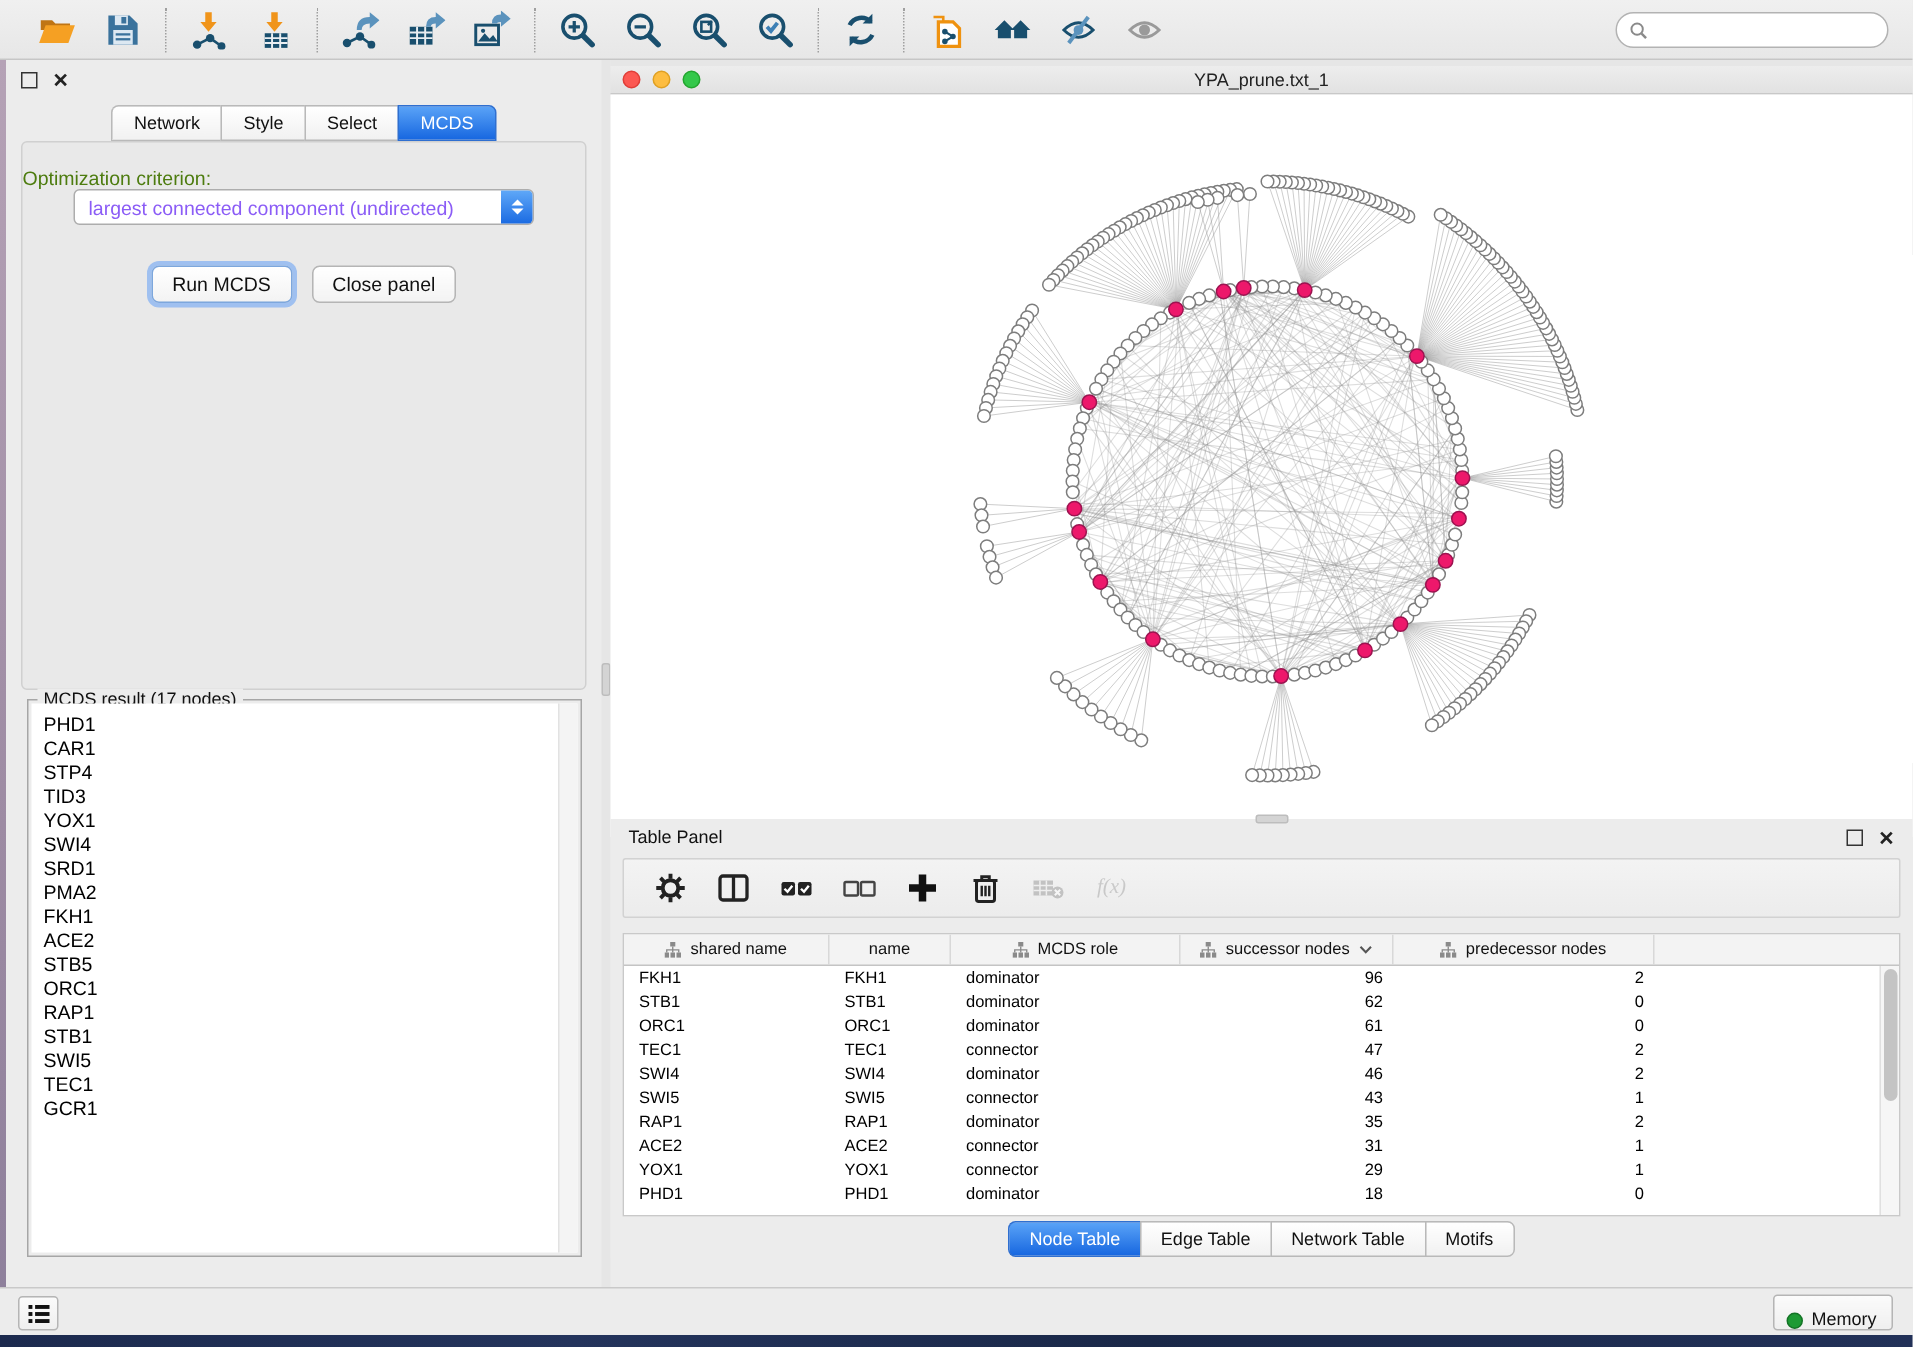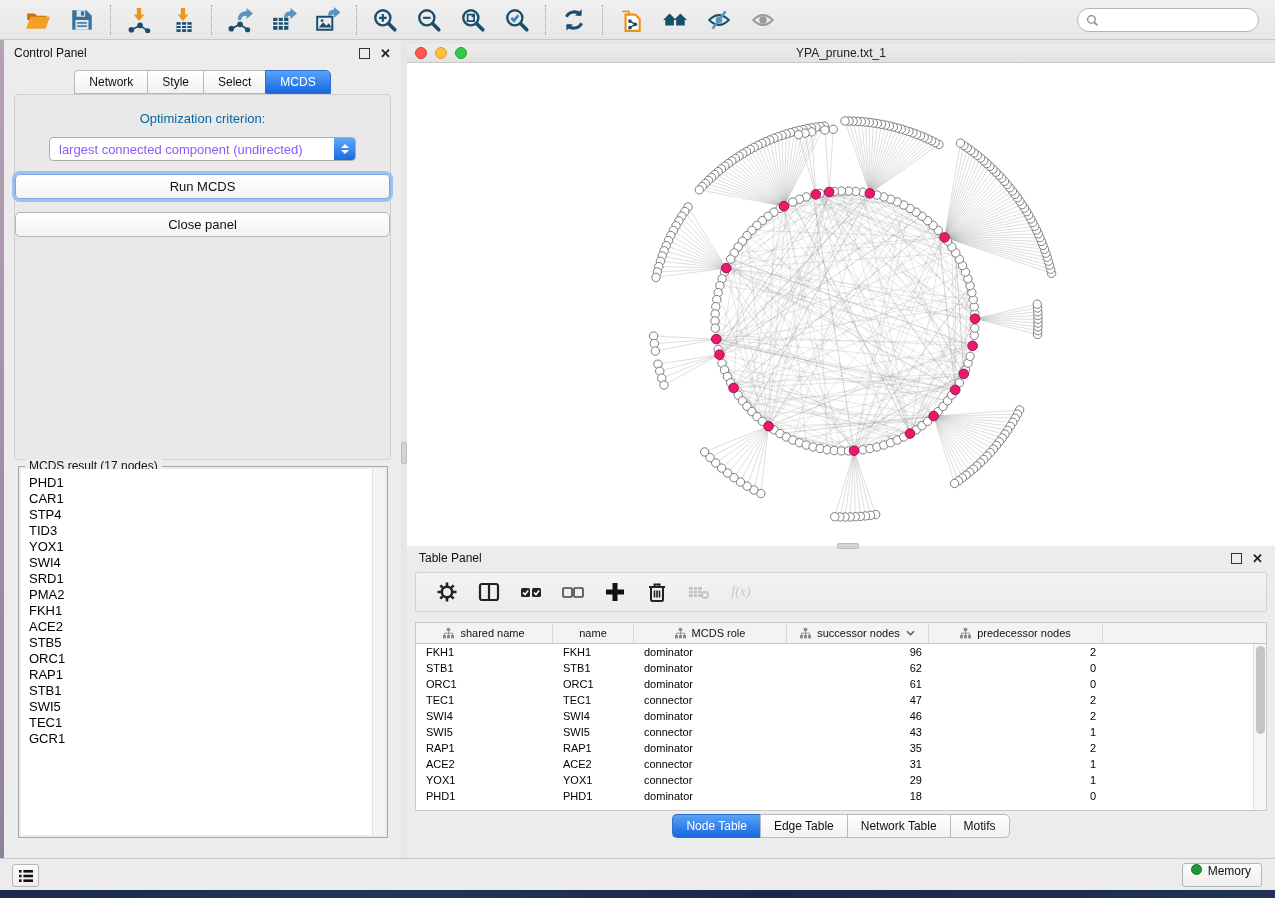--- a/index.html
+++ b/index.html
@@ -37,30 +37,30 @@
 
   .cp-tabs { display:flex; justify-content:center; margin-top:4px; }
   .tab { font-size:12px; padding:4px 14px; background:linear-gradient(#ffffff,#f1f1f1);
     border:1px solid #b9b9b9; border-right:none; color:#111; cursor:pointer; }
   .tab:first-child { border-radius:5px 0 0 0; }
   .tab:last-child { border-right:1px solid #b9b9b9; border-radius:0 5px 0 0; }
   .tab.sel { background:linear-gradient(#5aa3f7,#1767e0); color:#fff; border-color:#2f6fd0; }
 
   .cp-inner { margin:0 10px; height:366px; background:#e9e9e9;
     border:1px solid #d0d0d0; border-radius:4px; padding-top:16px; }
-  .opt-label { text-align:center; font-size:13px; color:#0369a1; margin-bottom:11px; }
+  .opt-label { font-size:13px; color:#4d7c0f; }
   .dropdown { margin:0 34px; height:24px; background:#fff; border:1px solid #adadad;
     border-radius:4px; display:flex; align-items:center; cursor:pointer; position:relative; }
   .dropdown-value { flex:1; font-size:13px; padding-left:9px; color:#8b5cf6; white-space:nowrap; }
   .dd-cap { width:21px; height:22px; border-radius:0 3px 3px 0;
     background:linear-gradient(#5fa8f8,#1b6be2); display:flex; flex-direction:column;
     align-items:center; justify-content:center; gap:2px; }
   .dd-cap i { width:0; height:0; border-left:4px solid transparent; border-right:4px solid transparent; }
   .dd-up { border-bottom:4px solid #fff; } .dd-dn { border-top:4px solid #fff; }
-  .cp-buttons { display:flex; justify-content:center; gap:13px; margin-top:13px;flex-direction:column; }
+  .cp-buttons { display:flex; justify-content:center; gap:13px; margin-top:27px; }
   .btn { font-size:13px; padding:4px 13px; background:linear-gradient(#ffffff,#f3f3f3);
     border:1px solid #b5b5b5; border-radius:5px; color:#111; cursor:pointer;
     font-family:"Liberation Sans",sans-serif; }
   .btn.focused { box-shadow:0 0 0 3px rgba(110,165,245,.6); border-color:#7da7dd; }
 
   .result-group { position:absolute; left:14px; top:426px; width:370px; height:372px;
     border:1px solid #a6a6a6; }
   .result-legend { position:absolute; top:-8px; left:6px; background:#ececec;
     padding:0 4px; font-size:12px; color:#111; }
   .result-list { position:absolute; inset:2px; background:#fff; overflow:hidden; padding:6px 0 0 8px; }
@@ -124,21 +124,21 @@
   .ttab.sel { background:linear-gradient(#5aa3f7,#1767e0); color:#fff; border-color:#2f6fd0; }
 
   
   .statusbar { position:absolute; left:0; top:858px; width:1275px; height:32px;
     background:#ececec; border-top:1px solid #c9c9c9; }
   .list-btn { position:absolute; left:12px; top:5px; width:27px; height:23px;
     background:linear-gradient(#fbfbfb,#efefef); border:1px solid #b5b5b5; border-radius:3px;
     display:flex; align-items:center; justify-content:center; cursor:pointer; }
   .memory-btn { position:absolute; right:13px; top:4px; height:24px; padding:0 10px 0 8px;
     background:linear-gradient(#fbfbfb,#efefef); border:1px solid #b5b5b5; border-radius:3px;
-    display:flex; align-items:flex-start; gap:6px; font-size:12px; color:#111; cursor:pointer; }
+    display:flex; align-items:flex-end; gap:6px; font-size:12px; color:#111; cursor:pointer; }
   .mem-dot { width:11px; height:11px; border-radius:50%; background:#1d9a34; border:1px solid #147426; }
 </style>
 </head>
 <body>
 
 <div class="toolbar">
   <div class="tb-group">
     <div class="tb-btn">
       <svg viewBox="0 0 24 24">
         <path d="M2 6 h7 l2 2 h9 v4 h-18 z" fill="#c07514"></path>
@@ -284,21 +284,20 @@
     </svg>
     <input class="search-input" value="" style="">
   </div>
 </div>
 
 <div class="desk-left"></div>
 <div class="desk-bottom"></div>
 
 <div class="control-panel">
   <div class="panel-header">
-    <span class="panel-title">Control Panel</span>
     <span class="win-mini">
       <span class="float-box"></span>
       <span class="close-x">✕</span>
     </span>
   </div>
   <div class="cp-tabs">
     <span class="tab">Network</span>
     <span class="tab">Style</span>
     <span class="tab">Select</span>
     <span class="tab sel">MCDS</span>

